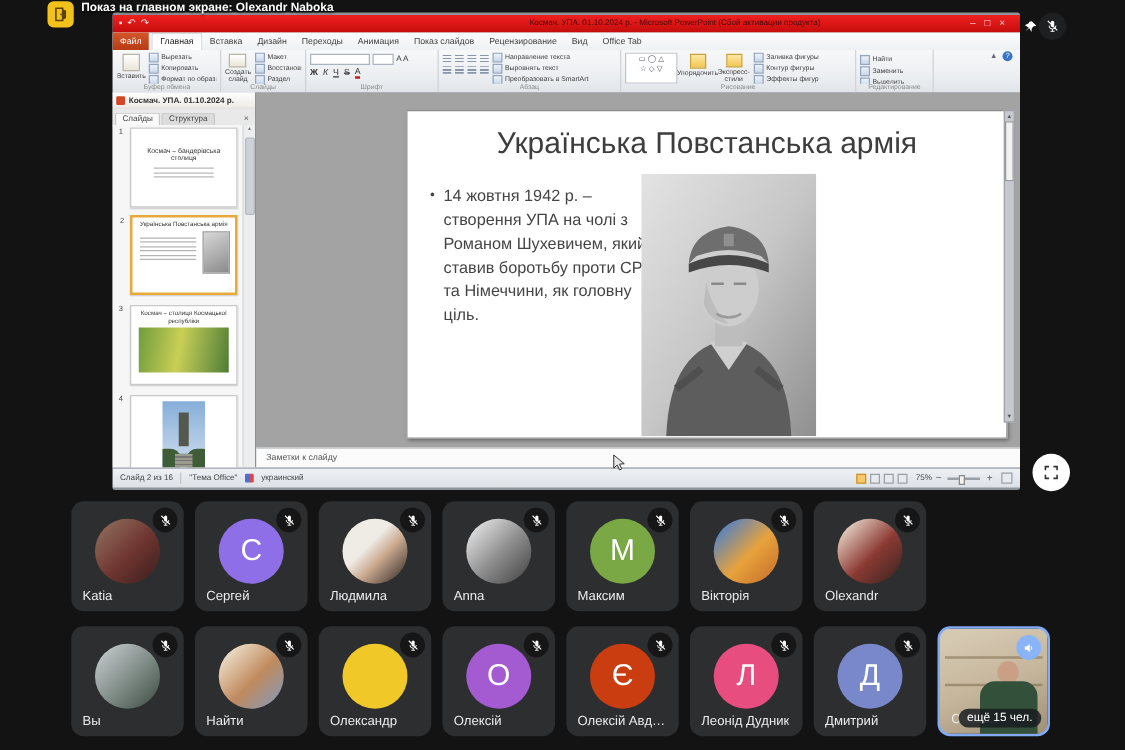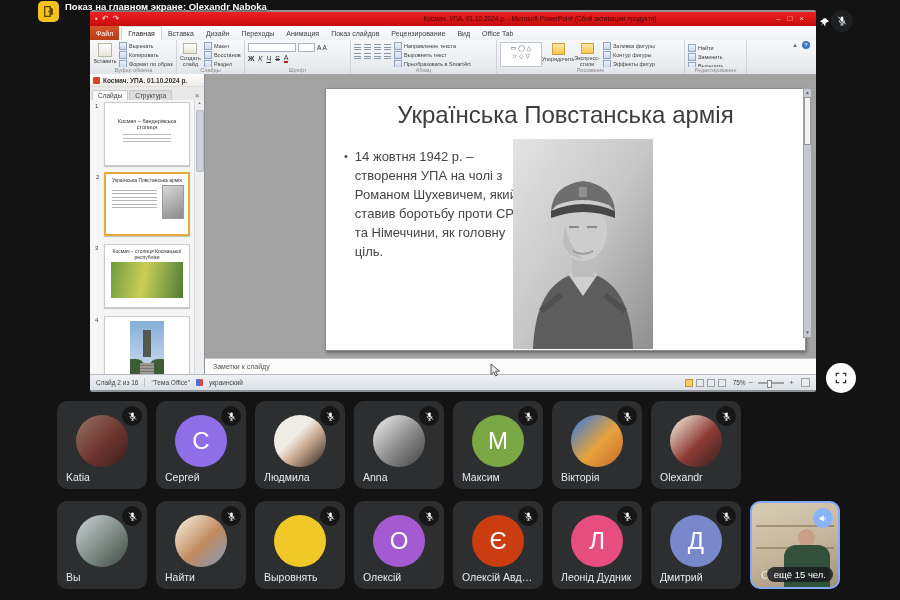--- a/index.html
+++ b/index.html
@@ -646,21 +646,21 @@
 
     </div>
     <div class="mic-badge">
       <svg width="11" height="11" viewBox="0 0 24 24">
         <rect x="9.3" y="3" width="5.4" height="10.5" rx="2.7" fill="#fff"></rect>
         <path d="M6.5 11a5.5 5.5 0 0 0 11 0 M12 16.5 V20 M8.8 20 h6.4" stroke="#fff" stroke-width="1.6" fill="none"></path>
         <path d="M4.5 3.5 L19.5 18.5" stroke="#fff" stroke-width="1.9"></path>
       </svg>
     </div>
 
-    <div class="pname">Выровнять</div>
+    <div class="pname">Олександр</div>
   </div>
 
   <div class="tile t-initial">
 
     <div class="avatar" style="background: rgb(164, 90, 208);">
       <span class="init">О</span>
 
     </div>
     <div class="mic-badge">
       <svg width="11" height="11" viewBox="0 0 24 24">

